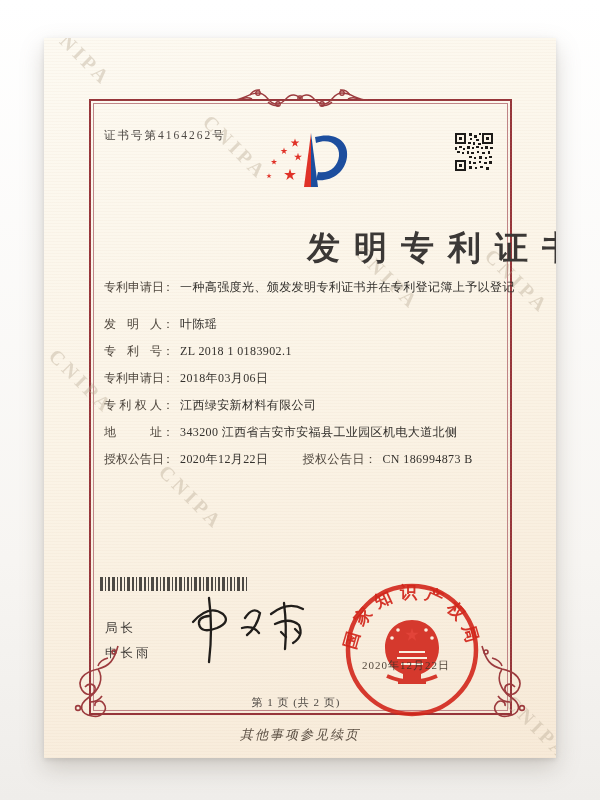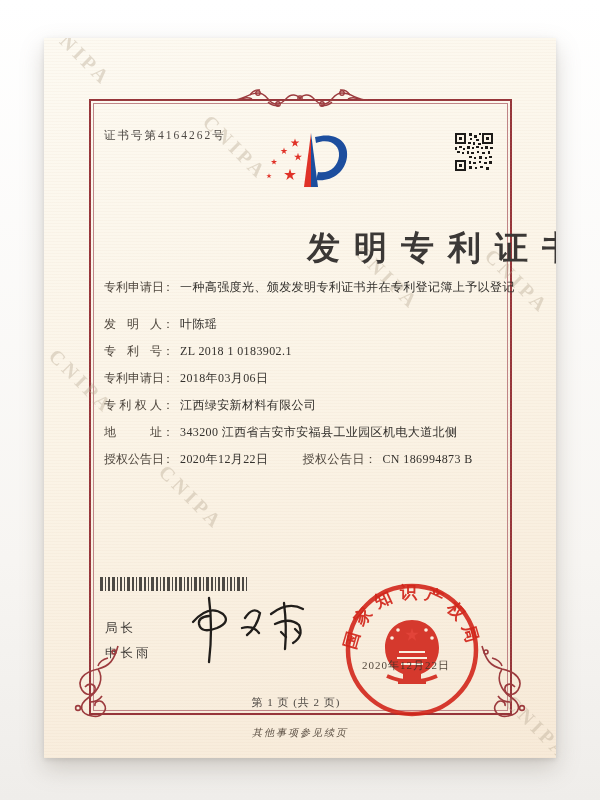--- a/index.html
+++ b/index.html
@@ -68,21 +68,21 @@
   .seal-date {
     position:absolute; left:318px; top:620px; z-index:5; font-size:11px;
     color:rgba(58,48,38,.88); letter-spacing:1px; white-space:nowrap;
   }
   .page-info {
     position:absolute; left:0; top:657px; width:504px; text-align:center;
     font-size:11px; color:#4c4742; letter-spacing:1px; z-index:2;
   }
   .footer-note {
     position:absolute; left:0; top:688px; width:512px; text-align:center;
-    font-size:10px; color:#5c5044; font-style:italic; letter-spacing:2px; z-index:2;
+    font-size:13px; color:#5c5044; font-style:italic; letter-spacing:2px; z-index:2;
   }
   .orn-top { position:absolute; left:186px; top:48px; z-index:3; }
   .orn-bl { position:absolute; left:20px; top:606px; z-index:3; }
   .orn-br { position:absolute; left:432px; top:606px; z-index:3; transform:scaleX(-1); }
 </style>
 </head>
 <body>
 
 <div class="paper">
 

